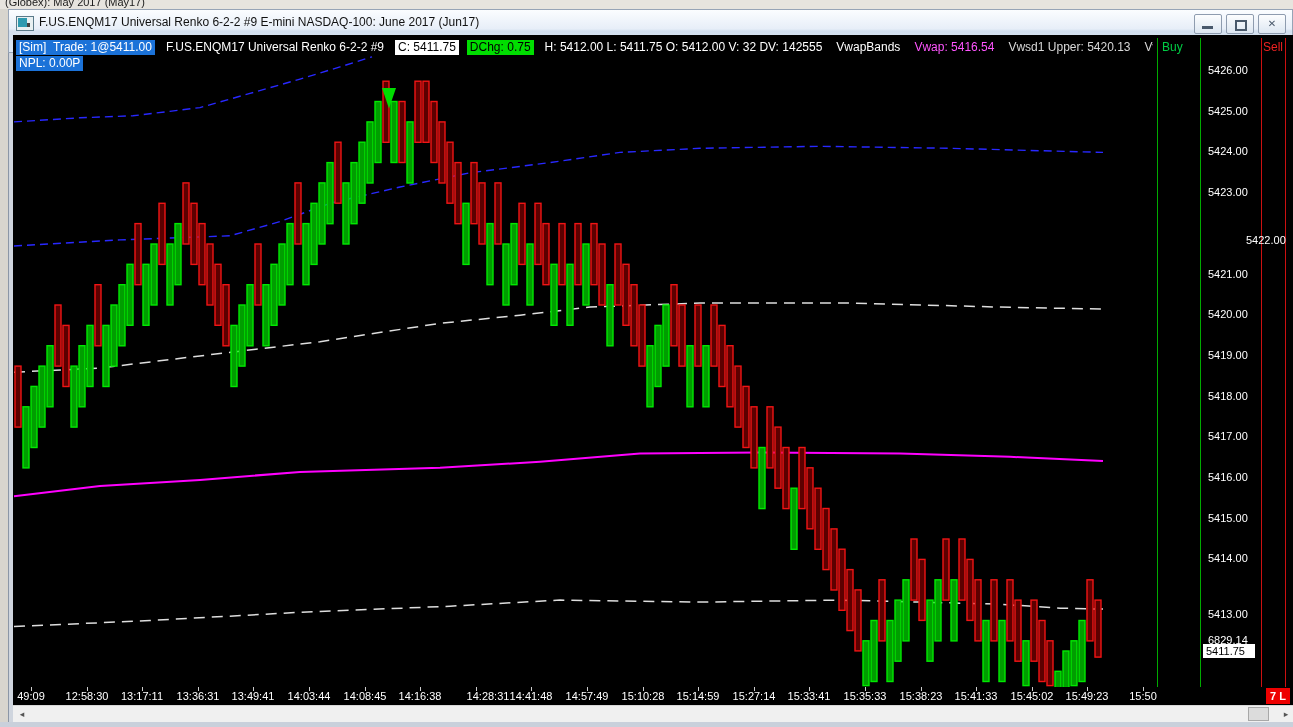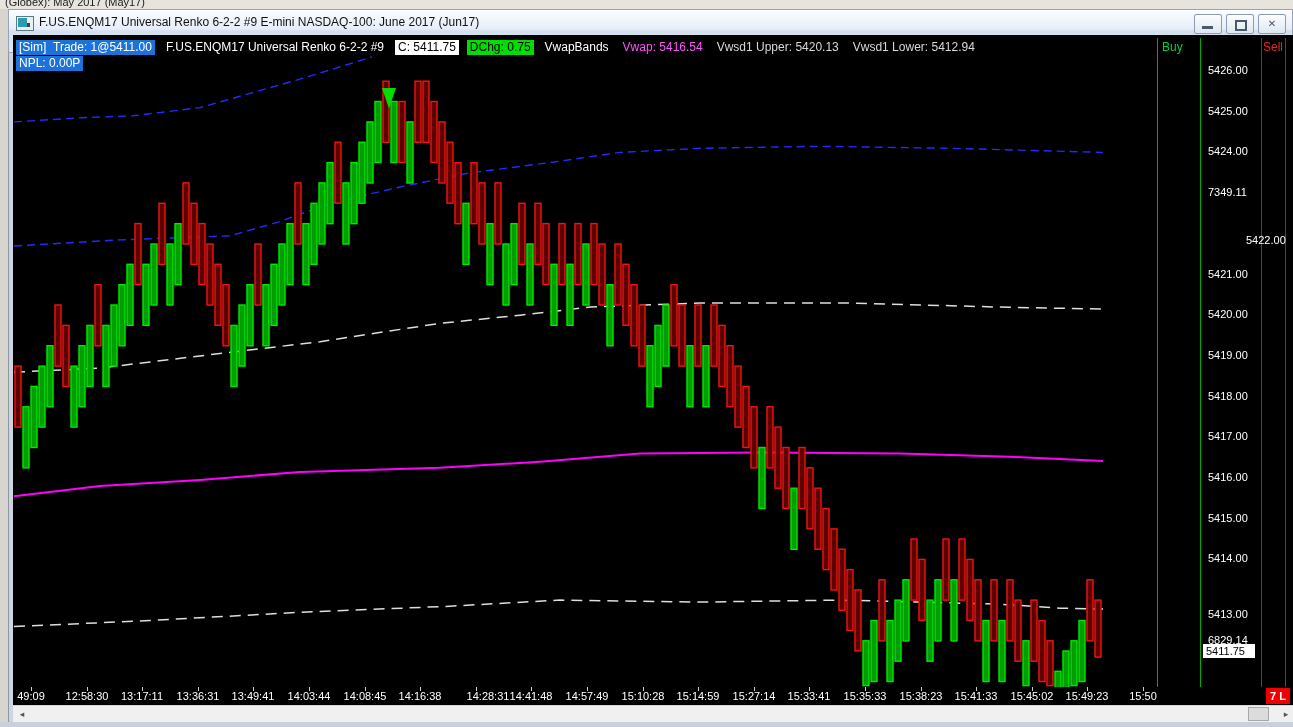--- a/index.html
+++ b/index.html
@@ -242,38 +242,39 @@
       <line x1="1200.5" y1="38" x2="1200.5" y2="687" stroke="#00aa00" stroke-width="1"></line>
       <line x1="1261.5" y1="38" x2="1261.5" y2="687" stroke="#cc1111" stroke-width="1"></line>
       <line x1="1285.5" y1="38" x2="1285.5" y2="687" stroke="#cc1111" stroke-width="1"></line>
     </svg>
 
   <div class="st-row st-row1">
     <span class="chip" style="background:#1b72d8;"><span>[Sim]</span>&nbsp;&nbsp;<span>Trade: 1@5411.00</span></span>
     <span class="chip">F.US.ENQM17  Universal Renko 6-2-2  #9</span>
     <span class="chip" style="background:#ffffff;color:#000;">C: 5411.75</span>
     <span class="chip" style="background:#00dd00;color:#000;">DChg: 0.75</span>
+    <span class="chip">H: 5412.00 L: 5411.75 O: 5412.00 V: 32 DV: 142555</span>
     <span class="chip">VwapBands</span>
     <span class="chip" style="color:#ff55ff;text-align:right;">Vwap: 5416.54</span>
     <span class="chip" style="color:#d8d8d8;">Vwsd1 Upper: 5420.13</span>
     <span class="chip" style="color:#d8d8d8;">Vwsd1 Lower: 5412.94</span>
 
   </div>
   <div class="st-row st-row2">
     <span class="chip" style="background:#1b72d8;">NPL: 0.00P</span>
   </div>
 
   <div class="buy-label">Buy</div>
   <div class="sell-label">Sell</div>
 
   <div id="price-labels">
       <div class="price-label" style="top: 64px;">5426.00</div>
       <div class="price-label" style="top: 105px;">5425.00</div>
       <div class="price-label" style="top: 145px;">5424.00</div>
-      <div class="price-label" style="top: 186px;">7349.11</div>
+      <div class="price-label" style="top: 186px;">5423.00</div>
       <div class="price-label" style="top: 234px; margin-left: 38px;">5422.00</div>
       <div class="price-label" style="top: 268px;">5421.00</div>
       <div class="price-label" style="top: 308px;">5420.00</div>
       <div class="price-label" style="top: 349px;">5419.00</div>
       <div class="price-label" style="top: 390px;">5418.00</div>
       <div class="price-label" style="top: 430px;">5417.00</div>
       <div class="price-label" style="top: 471px;">5416.00</div>
       <div class="price-label" style="top: 512px;">5415.00</div>
       <div class="price-label" style="top: 552px;">5414.00</div>
       <div class="price-label" style="top: 608px;">5413.00</div>

